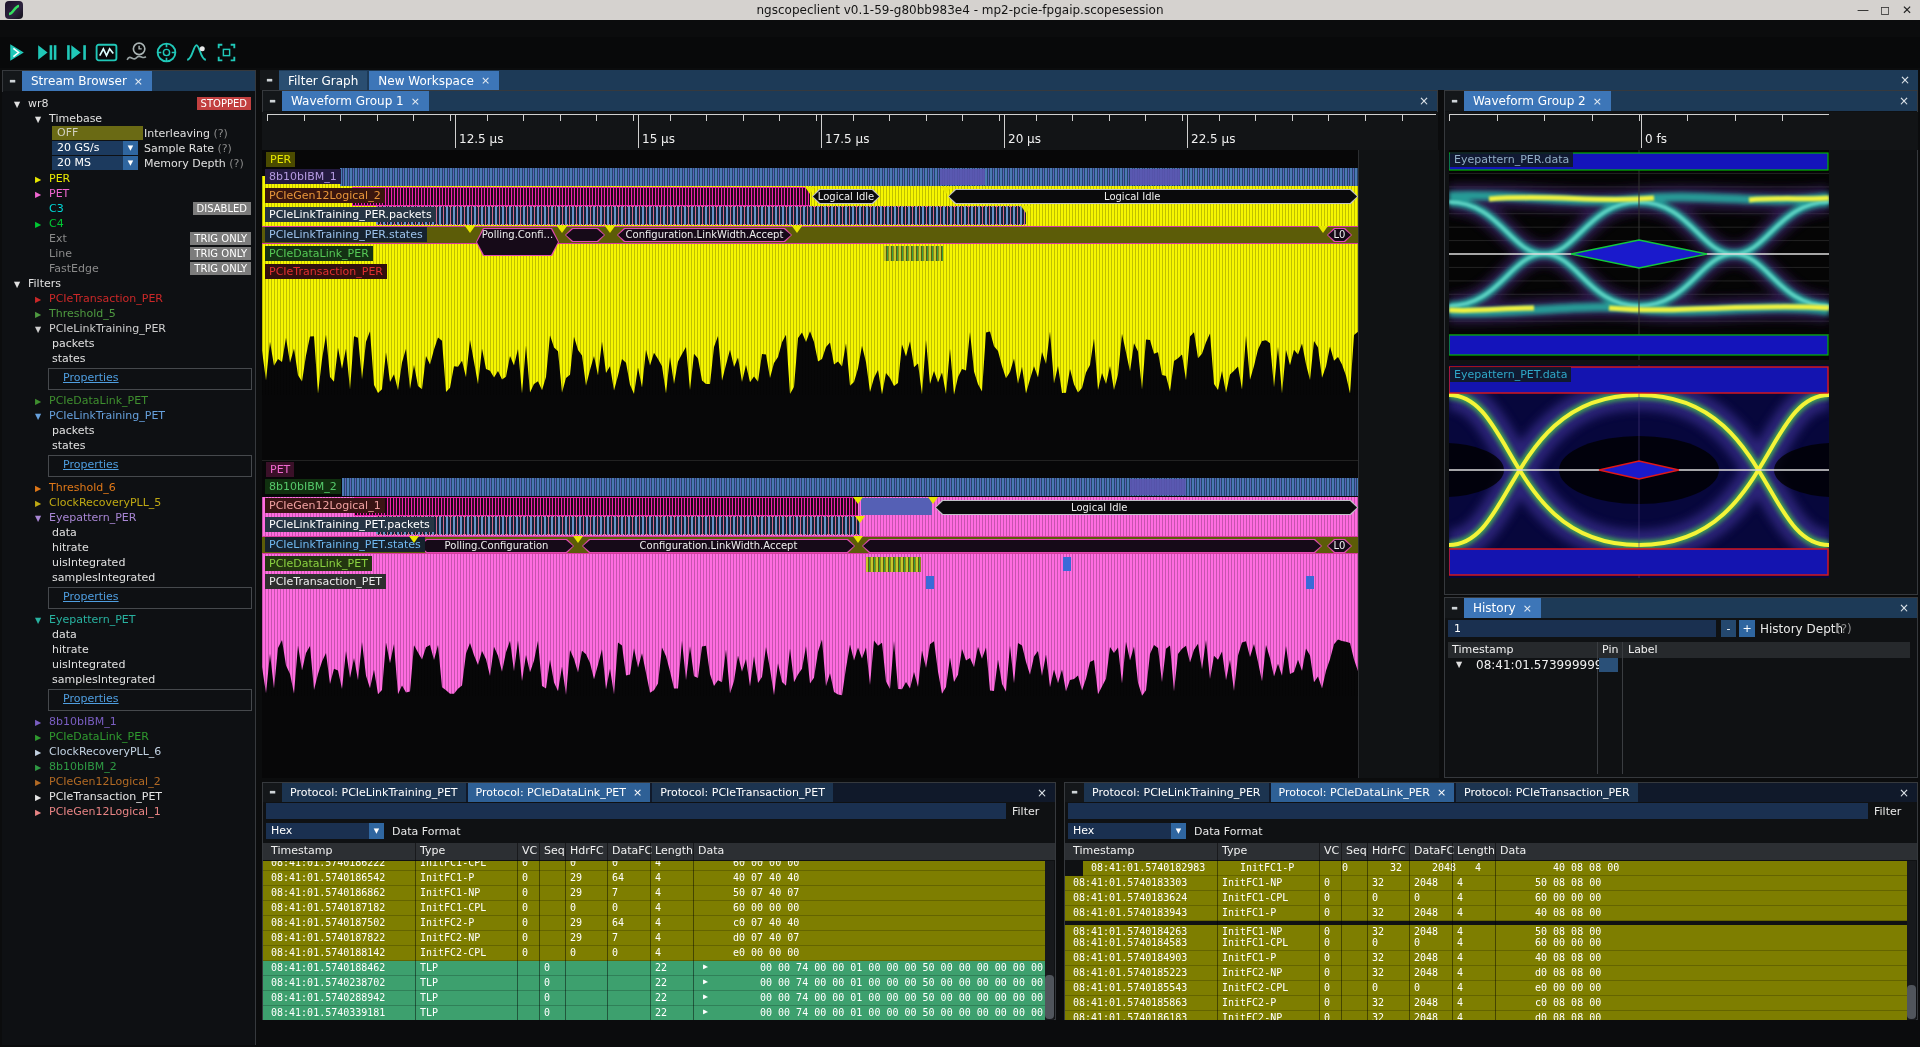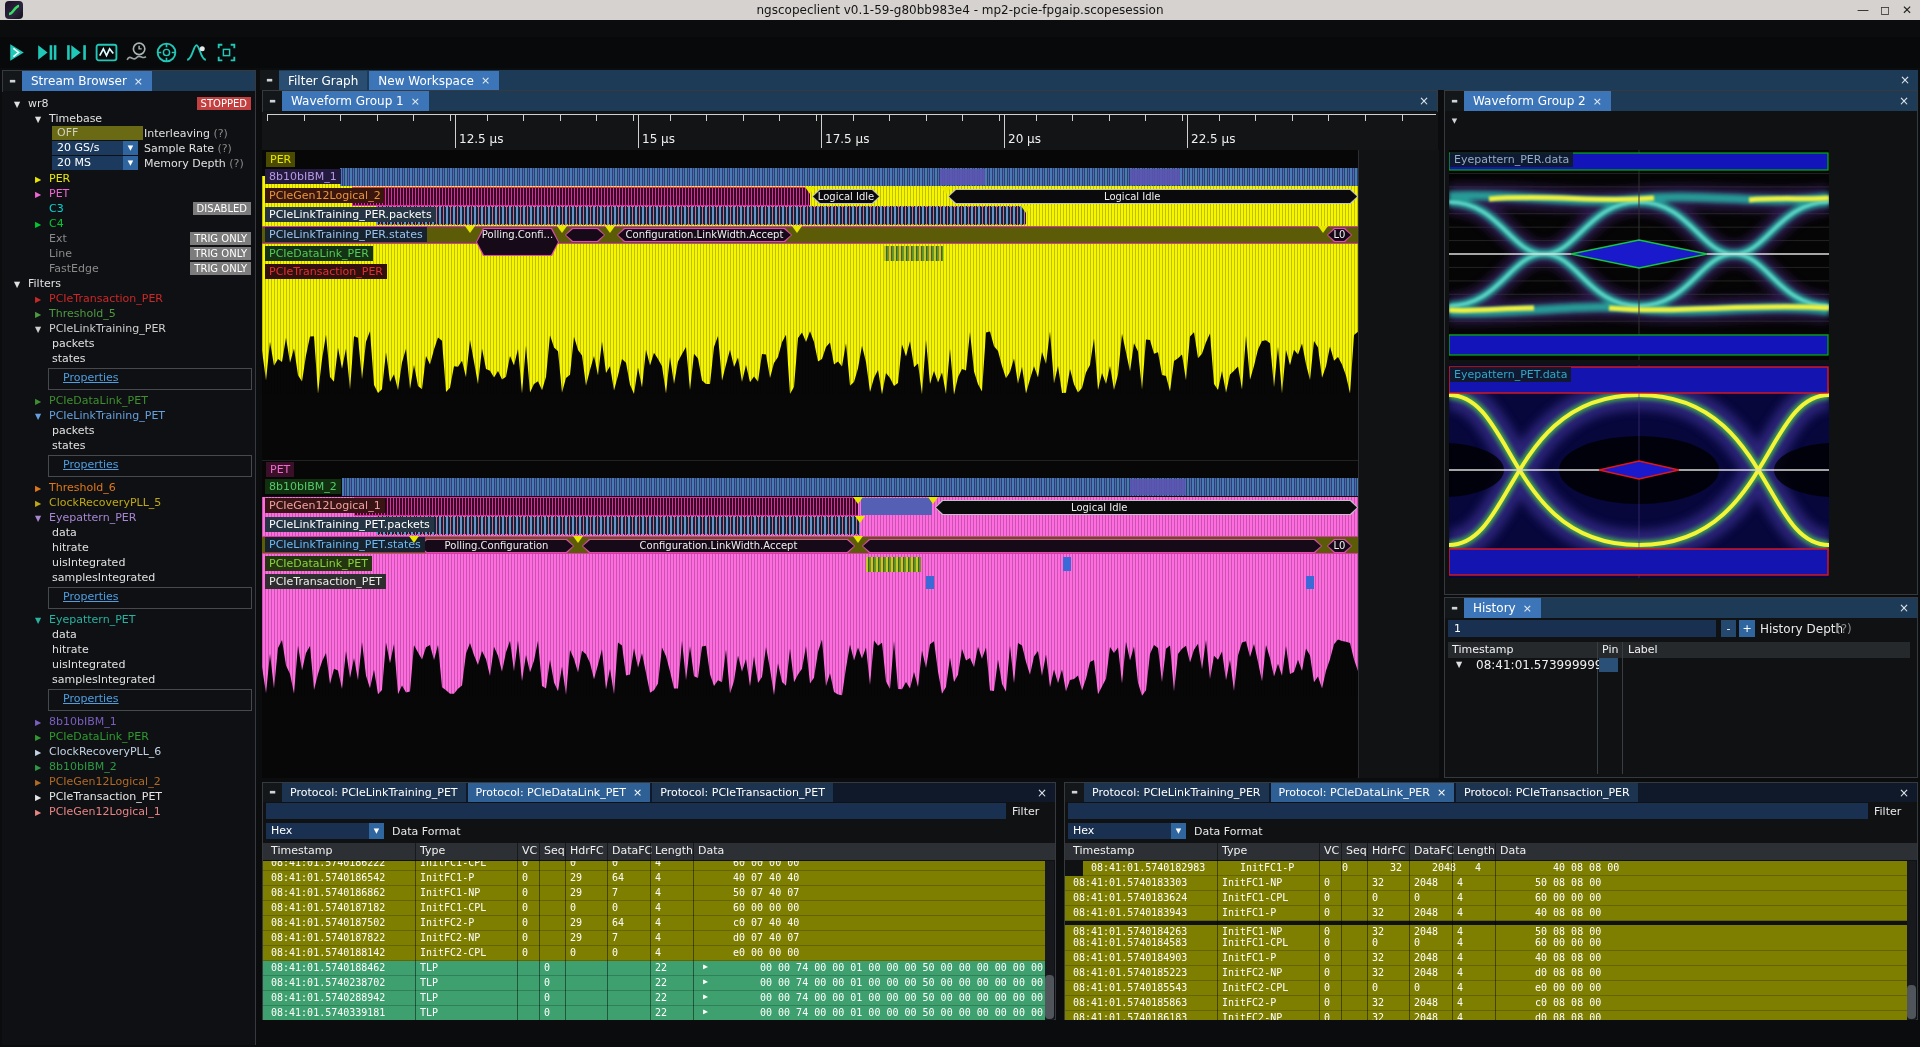--- a/index.html
+++ b/index.html
@@ -498,20 +498,33 @@
   <div class="abs panel" style="left:1444px;top:90px;width:474px;height:505px;">
     <div class="strip">
       <div class="collapse-btn">▬<br>▼</div>
       <div class="tab active">
         <span>Waveform Group 2</span>
         <span class="x">×</span>
       </div>
       <span class="strip-x">×</span>
     </div>
   </div>
+  <div class="abs" id="wg2-ruler" style="left:1445px;top:112px;width:473px;height:38px;background:#121416;">
+      <div class="rline" style="left: 4px; top: 2px; width: 380px;"></div>
+      <div class="tick" style="left: 4px; top: 2px; height: 7px;"></div>
+      <div class="tick" style="left: 52px; top: 2px; height: 7px;"></div>
+      <div class="tick" style="left: 99px; top: 2px; height: 7px;"></div>
+      <div class="tick" style="left: 147px; top: 2px; height: 7px;"></div>
+      <div class="tick" style="left: 194px; top: 2px; height: 7px;"></div>
+      <div class="tick" style="left: 242px; top: 2px; height: 7px;"></div>
+      <div class="tick" style="left: 290px; top: 2px; height: 7px;"></div>
+      <div class="tick" style="left: 337px; top: 2px; height: 7px;"></div>
+      <div class="tick" style="left: 196px; top: 2px; height: 34px;"></div>
+      <div class="rlabel" style="left: 200px; top: 20px;">0 fs</div>
+    </div>
 
   <svg class="abs" style="left:1449px;top:150px;" width="380" height="210" viewBox="0 0 380 210">
     <defs>
       <filter id="b6" x="-30%" y="-30%" width="160%" height="160%">
           <feGaussianBlur stdDeviation="5"></feGaussianBlur>
         </filter>
       <filter id="b2" x="-30%" y="-30%" width="160%" height="160%">
           <feGaussianBlur stdDeviation="2"></feGaussianBlur>
         </filter>
       <filter id="b1" x="-30%" y="-30%" width="160%" height="160%">

